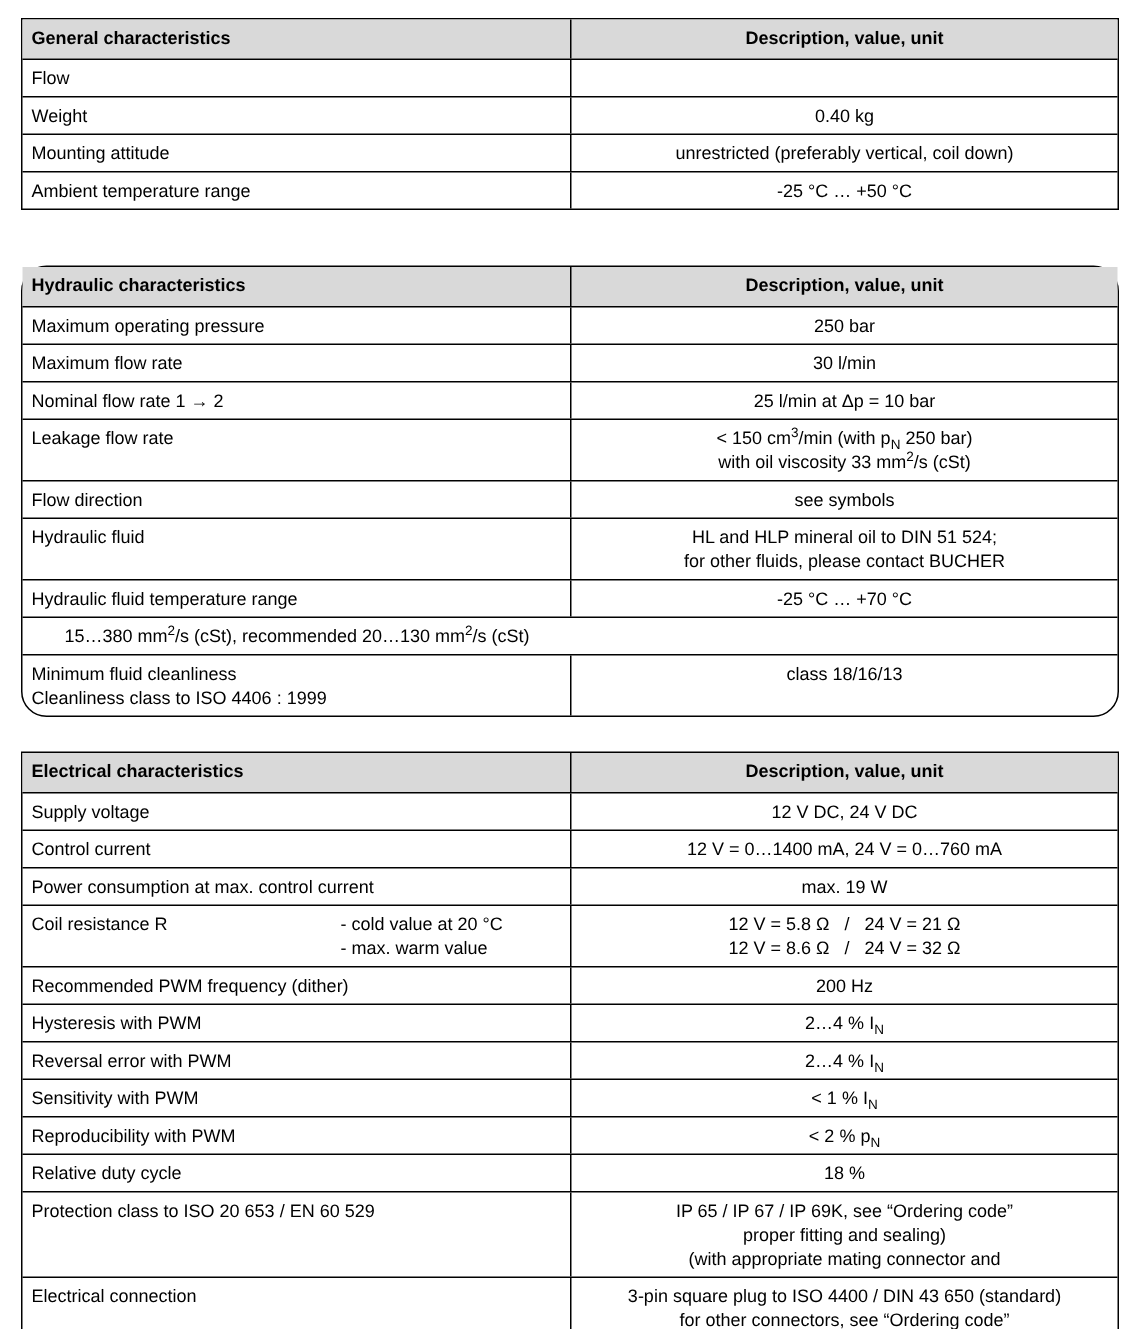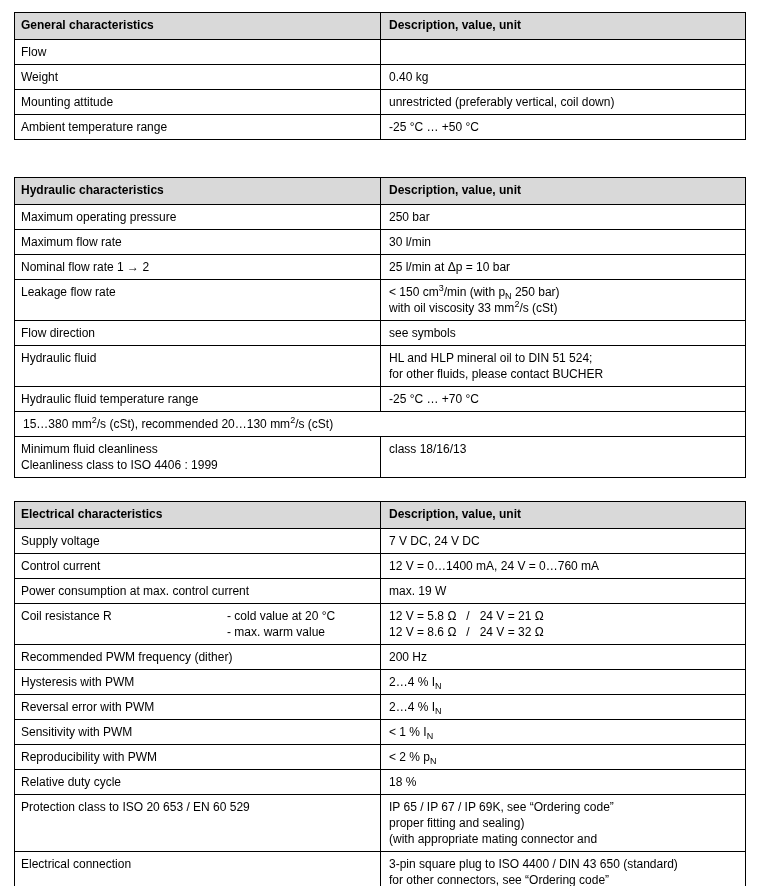--- a/index.html
+++ b/index.html
@@ -10,21 +10,21 @@
     padding: 12px 13px 0 14px;
     background: #ffffff;
     font-family: "Liberation Sans", sans-serif;
     color: #000000;
     position: relative;
   }
   .tbl {
     width: 732px;
     border: 1px solid #000000;
   }
-  .tbl:nth-of-type(2) { margin-top: 37px; }
+  .tbl:nth-of-type(2) { margin-top: 37px; border-radius: 17px; }
   .tbl:nth-of-type(3) { margin-top: 23px; }
   .row {
     display: grid;
     grid-template-columns: 366px 1fr;
     min-height: 25px;
   }
   .row + .row { border-top: 1px solid #000000; }
   .row.header {
     background: #d9d9d9;
     font-weight: bold;
@@ -33,21 +33,21 @@
   .cell {
     padding: 4px 8px 4px 6px;
     font-size: 12px;
     line-height: 16px;
   }
   .cell.label {
     border-right: 1px solid #000000;
     position: relative;
     padding-left: 6px;
   }
-  .cell.value { padding-left: 8px; }
+  .cell.value { padding-left: 8px; text-align: center; }
   .line { white-space: pre-wrap; }
   .side { position: absolute; left: 212px; top: 4px; }
   sup, sub { font-size: 9px; line-height: 0; }
 </style>
 </head>
 <body>
 
 <div class="page">
   <div id="tables-root">
       <div class="tbl">
@@ -178,21 +178,21 @@
           </div>
           <div class="cell value">
             <div class="line header-line">Description, value, unit</div>
           </div>
         </div>
         <div class="row">
           <div class="cell label">
             <div class="line label-line">Supply voltage</div>
           </div>
           <div class="cell value">
-            <div class="line value-line">7 V DC, 24 V DC</div>
+            <div class="line value-line">12 V DC, 24 V DC</div>
           </div>
         </div>
         <div class="row">
           <div class="cell label">
             <div class="line label-line">Control current</div>
           </div>
           <div class="cell value">
             <div class="line value-line">12 V = 0…1400 mA, 24 V = 0…760 mA</div>
           </div>
         </div>

